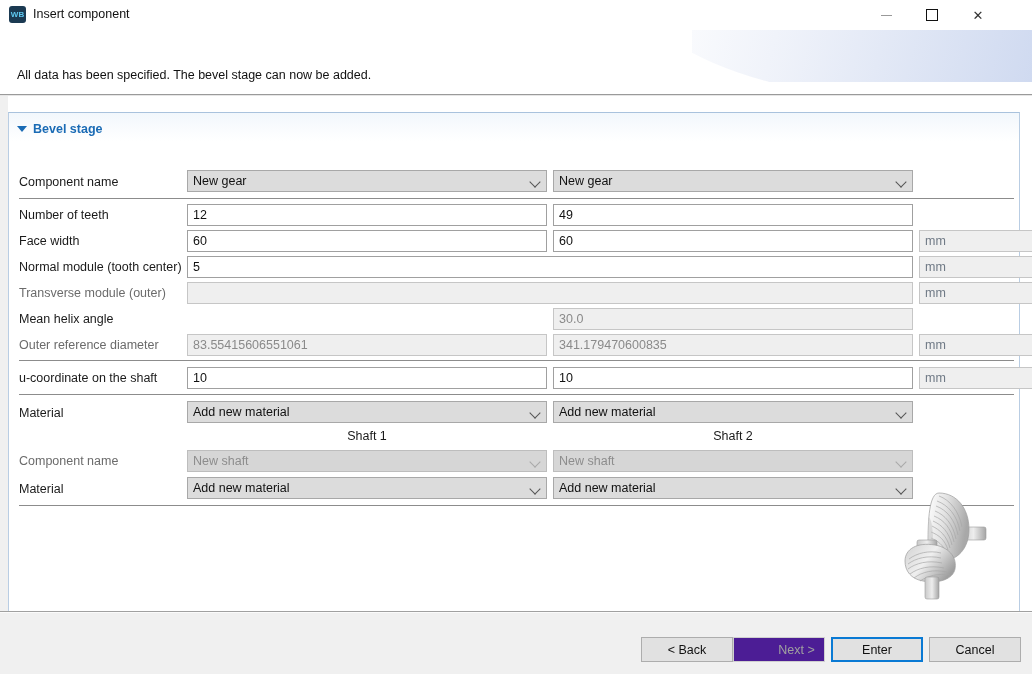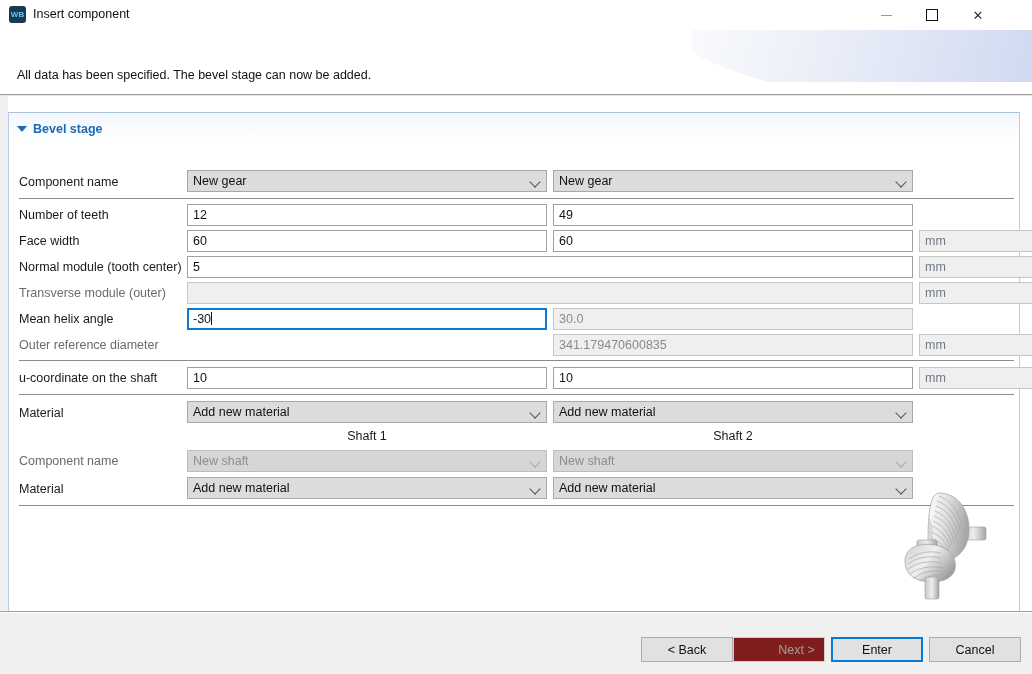--- a/index.html
+++ b/index.html
@@ -101,21 +101,21 @@
   
   .btnbar{position:absolute;left:0;top:611px;width:1032px;height:63px;background:#f0f0f0;}
   .btnbar .rule{position:absolute;left:0;top:0;width:1032px;height:1px;background:#a0a0a0;}
   .btnbar .rule2{position:absolute;left:0;top:1px;width:1032px;height:1px;background:#fbfbfb;}
   .btn{
     position:absolute;top:26px;height:25px;width:92px;box-sizing:border-box;
     border:1px solid #adadad;background:#e1e1e1;
     font-family:"Liberation Sans", sans-serif;font-size:12.5px;color:#111;
     display:flex;align-items:center;justify-content:center;cursor:default;
   }
-  .btn.dis{color:#a0a0a0;border-color:#cfcfcf;background:#7f1d1d;padding-left:35px;}
+  .btn.dis{color:#a0a0a0;border-color:#cfcfcf;background:#4c1d95;padding-left:35px;}
   .btn.default{border:2px solid #0a7ad4;background:#e1e1e1;}
 </style>
 </head>
 <body>
 
 <div class="window">
 
   <div class="titlebar">
     <div class="tb-icon">
         <span>WB</span>
@@ -171,24 +171,24 @@
 
       <div class="lbl" style="left:10px;top:147px;">Normal module (tooth center)</div>
       <div class="fld" style="left:178px;top:143px;width:726px;">5</div>
       <div class="unit" style="left:910px;top:143px;">mm</div>
 
       <div class="lbl dim" style="left:10px;top:173px;">Transverse module (outer)</div>
       <div class="fld ro" style="left:178px;top:169px;width:726px;"></div>
       <div class="unit" style="left:910px;top:169px;">mm</div>
 
       <div class="lbl" style="left:10px;top:199px;">Mean helix angle</div>
-      <div class="fld focus" style="left:178px;top:195px;width:360px;"><span>-30</span><span class="caret"></span></div>
       <div class="fld ro" style="left:544px;top:195px;width:360px;">30.0</div>
 
       <div class="lbl dim" style="left:10px;top:225px;">Outer reference diameter</div>
+      <div class="fld ro" style="left:178px;top:221px;width:360px;">83.55415606551061</div>
       <div class="fld ro" style="left:544px;top:221px;width:360px;">341.179470600835</div>
       <div class="unit" style="left:910px;top:221px;">mm</div>
 
       <div class="sep" style="left:10px;top:247px;width:995px;"></div>
 
       <div class="lbl" style="left:10px;top:258px;">u-coordinate on the shaft</div>
       <div class="fld" style="left:178px;top:254px;width:360px;">10</div>
       <div class="fld" style="left:544px;top:254px;width:360px;">10</div>
       <div class="unit" style="left:910px;top:254px;">mm</div>
 

